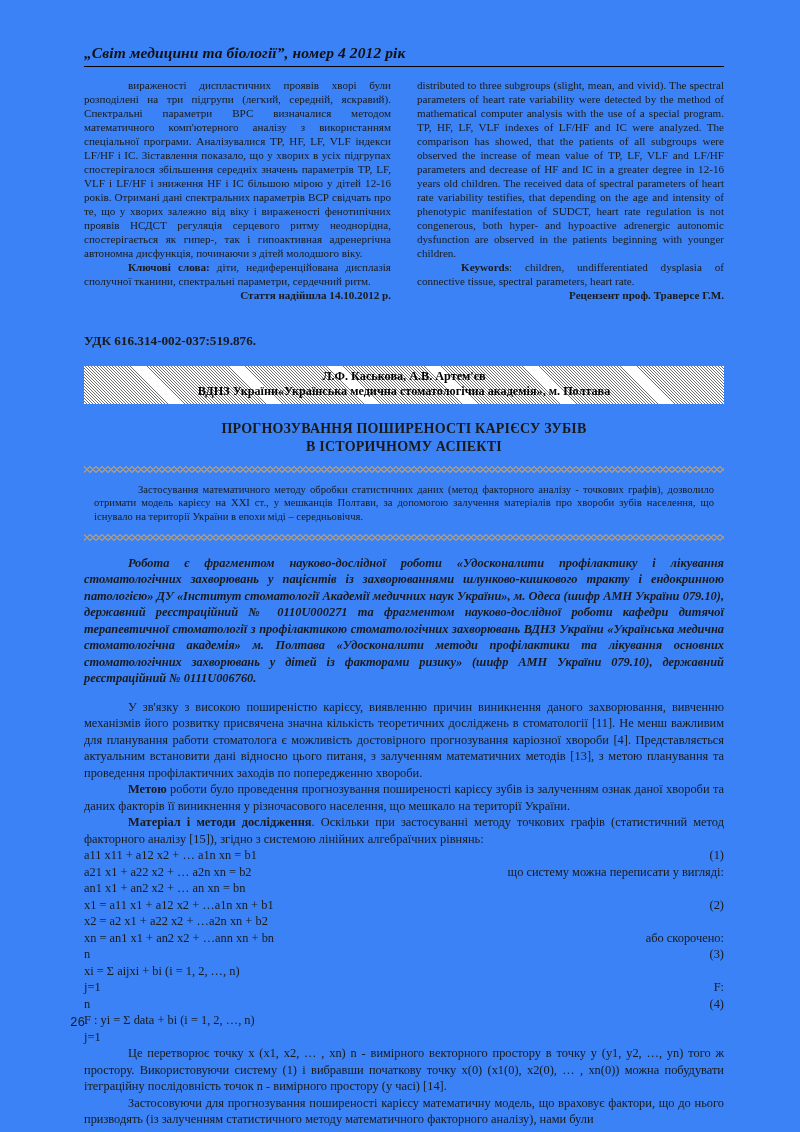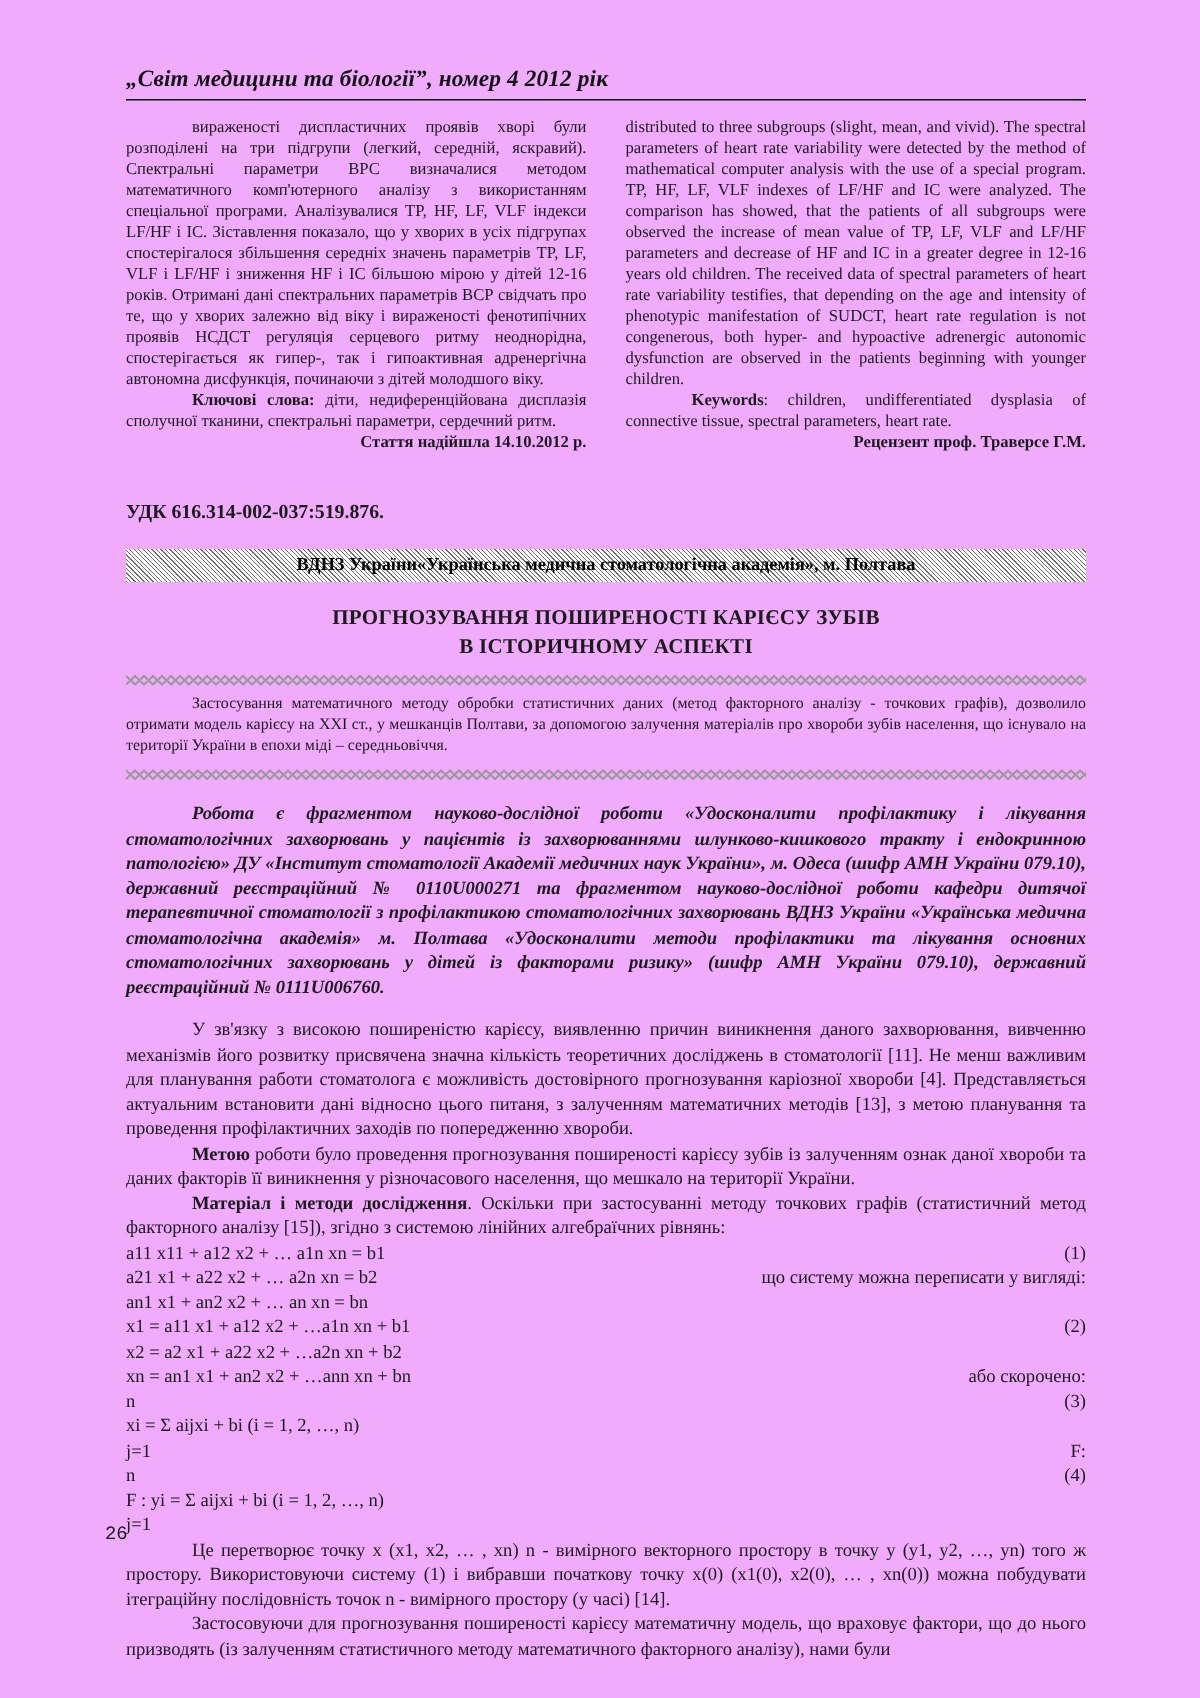--- a/index.html
+++ b/index.html
@@ -9,21 +9,21 @@
   }
   body {
     font-family: "Liberation Serif", "DejaVu Serif", serif;
     color: #1a1a1a;
   }
   .page {
     position: relative;
     width: 800px;
     height: 1132px;
     margin: 0 auto;
-    background: #f0abfc;
+    background: #3b82f6;
     box-sizing: border-box;
     padding: 0;
     overflow: hidden;
   }
   .content {
     position: absolute;
     left: 84px;
     top: 0;
     width: 640px;
   }
@@ -120,21 +120,21 @@
       linear-gradient(45deg, transparent 44%, #9a9a9a 44%, #9a9a9a 56%, transparent 56%),
       linear-gradient(-45deg, transparent 44%, #9a9a9a 44%, #9a9a9a 56%, transparent 56%);
   }
 
   
   .abs-ua {
     font-size: 10.6px;
     line-height: 1.3;
     text-align: justify;
   }
-  .abs-ua p { margin: 0; }
+  .abs-ua p { margin: 10px; }
 
   
   .fund {
     margin-top: 14px;
     font-style: italic;
     font-weight: bold;
     font-size: 12.4px;
     line-height: 1.33;
     text-align: justify;
     text-indent: 44px;
@@ -209,20 +209,21 @@
         <p>distributed to three subgroups (slight, mean, and vivid). The spectral parameters of heart rate variability were detected by the method of mathematical computer analysis with the use of a special program. TP, HF, LF, VLF indexes of LF/HF and IC were analyzed. The comparison has showed, that the patients of all subgroups were observed the increase of mean value of TP, LF, VLF and LF/HF parameters and decrease of HF and IC in a greater degree in 12-16 years old children. The received data of spectral parameters of heart rate variability testifies, that depending on the age and intensity of phenotypic manifestation of SUDCT, heart rate regulation is not congenerous, both hyper- and hypoactive adrenergic autonomic dysfunction are observed in the patients beginning with younger children.</p>
         <p class="ind"><span class="kw-label">Keywords</span><span>: children, undifferentiated dysplasia of connective tissue, spectral parameters, heart rate.</span></p>
         <p class="right-al">Рецензент проф. Траверсе Г.М.</p>
       </div>
 
     </div>
 
     <div class="udc">УДК 616.314-002-037:519.876.</div>
 
     <div class="author-band">
+      <div class="ln">Л.Ф. Каськова, А.В. Артем'єв</div>
       <div class="ln">ВДНЗ України«Українська медична стоматологічна академія», м. Полтава</div>
     </div>
 
     <div class="art-title">
       <div>ПРОГНОЗУВАННЯ ПОШИРЕНОСТІ КАРІЄСУ ЗУБІВ</div>
       <div>В ІСТОРИЧНОМУ АСПЕКТІ</div>
     </div>
 
     <div class="zigzag"></div>
 
@@ -274,21 +275,21 @@
         </div>
       <div class="eq-row">
           <span class="eq-left">j=1</span>
           <span class="eq-right">F:</span>
         </div>
       <div class="eq-row">
           <span class="eq-left">n</span>
           <span class="eq-right">(4)</span>
         </div>
       <div class="eq-row">
-          <span class="eq-left">F : yi = Σ aijxi + bi (i = 1, 2, …, n)</span>
+          <span class="eq-left">F : yi = Σ data + bi (i = 1, 2, …, n)</span>
           <span class="eq-right"></span>
         </div>
       <div class="eq-row">
           <span class="eq-left">j=1</span>
           <span class="eq-right"></span>
         </div>
     </div>
 
     <div class="tail">
       <p>Це перетворює точку x (x1, x2, … , xn) n - вимірного векторного простору в точку y (y1, y2, …, yn) того ж простору. Використовуючи систему (1) і вибравши початкову точку x(0) (x1(0), x2(0), … , xn(0)) можна побудувати ітеграційну послідовність точок n - вимірного простору (у часі) [14].</p>

